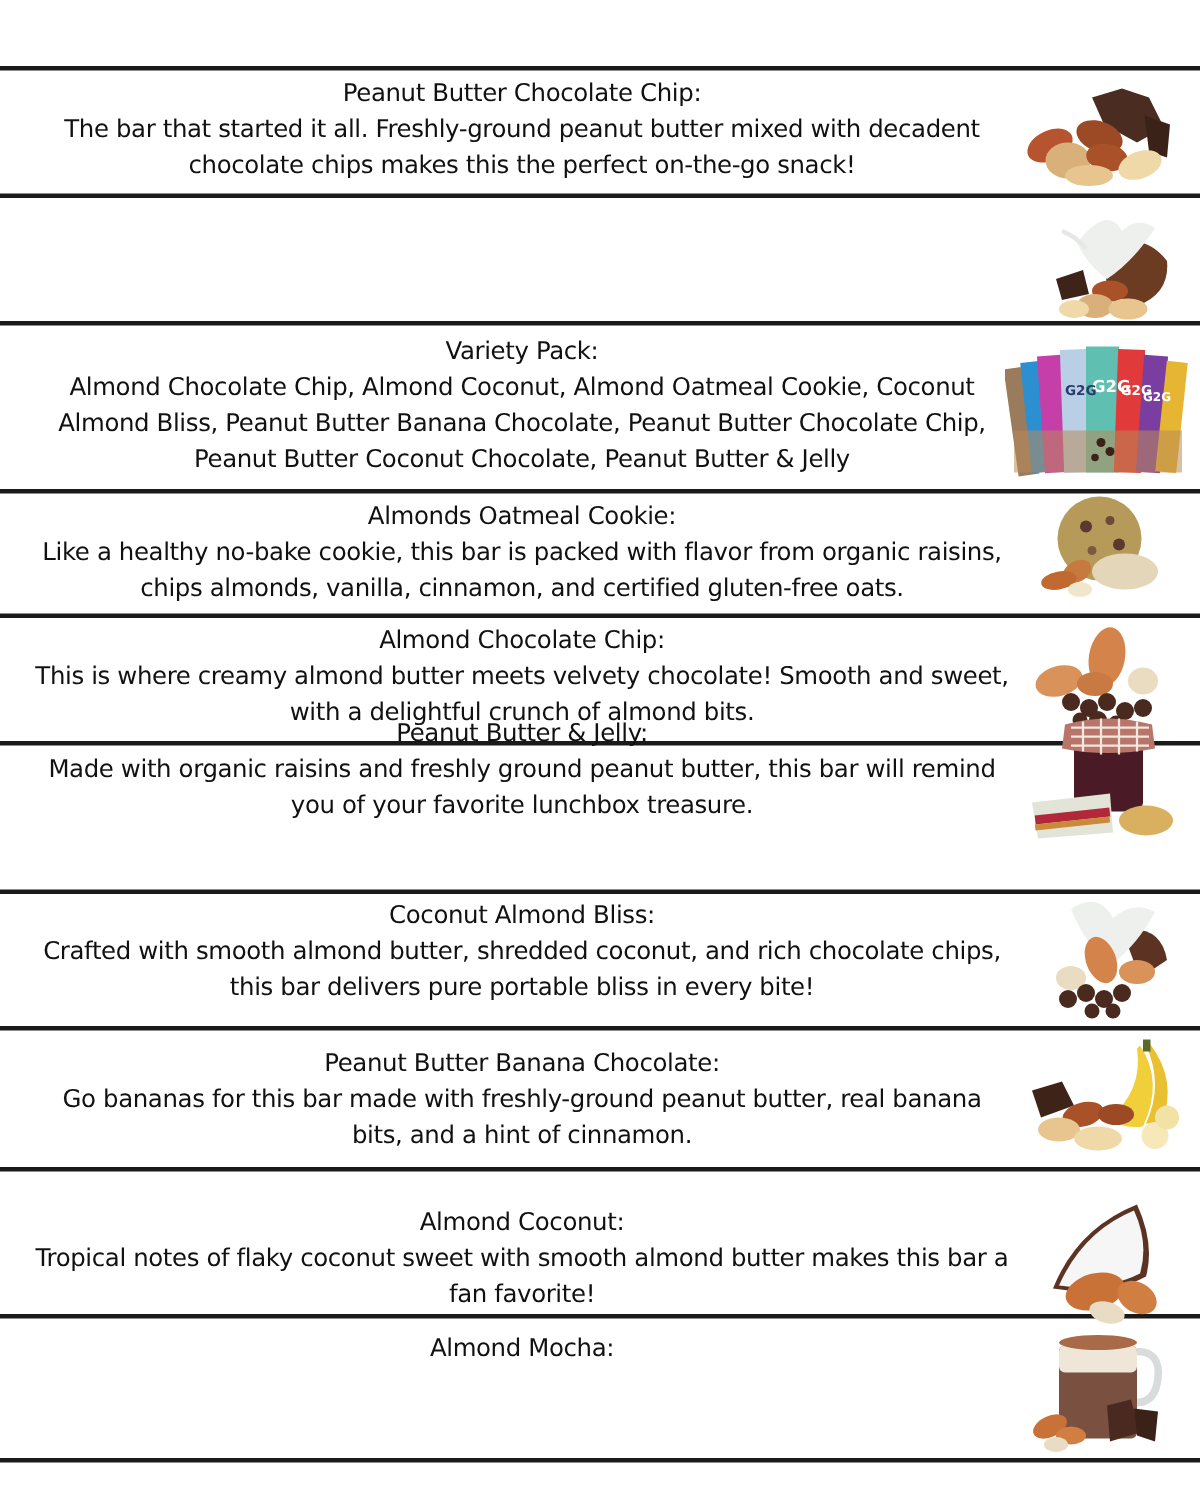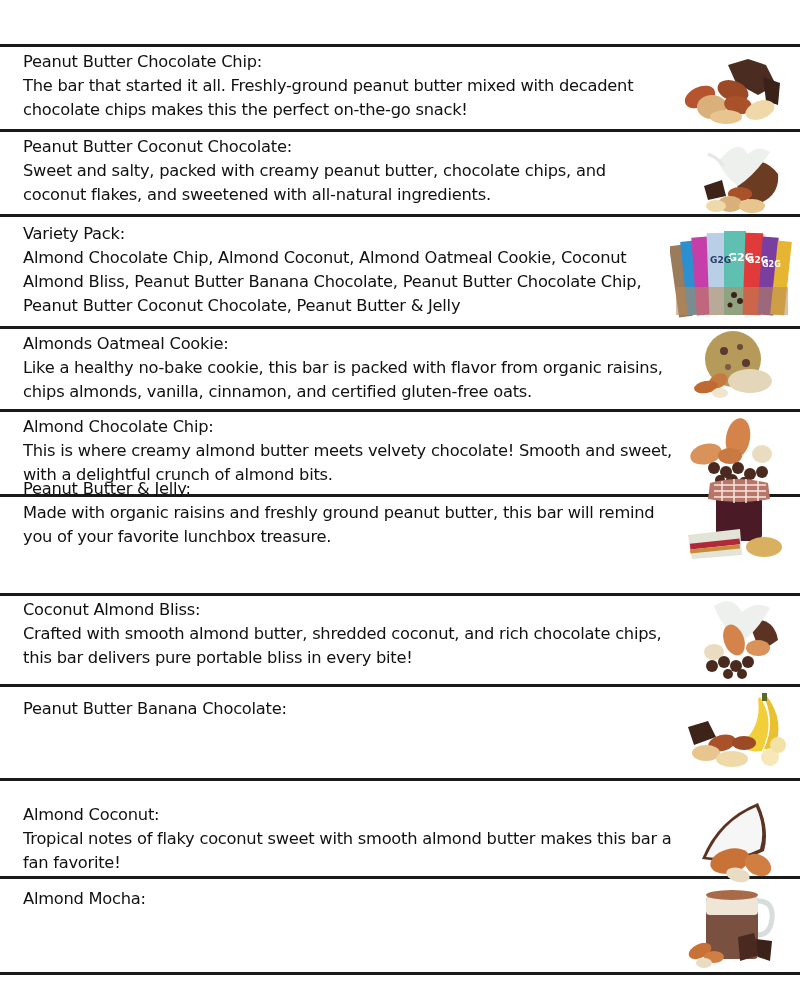--- a/index.html
+++ b/index.html
@@ -2,21 +2,21 @@
 <html><head>
 <meta charset="utf-8">
 <style>
   html, body { margin: 0; padding: 0; background: #ffffff; }
   body { width: 800px; height: 1000px; position: relative; overflow: hidden;
          font-family: "DejaVu Sans", sans-serif; color: #111111; }
   .row { position: absolute; left: 0; width: 800px; box-sizing: border-box; }
   .rule { position: absolute; left: 0; width: 800px; height: 3px; background: #1a1a1a; }
   .text { position: absolute; left: 23px; top: 7px; width: 650px;
           font-size: 16.3px; line-height: 24px; letter-spacing: -0.25px; }
-  .text .title, .text .desc { display: block; }
+  .text .title, .text .desc { display: block; text-align: center; }
   .img { position: absolute; right: 10px; width: 112px; }
   .img svg { display: block; width: 100%; height: 100%; }
 </style>
 </head>
 <body>
 
 <div>
 
   <div class="rule" style="top:44px"></div>
   <div class="rule" style="top:129px"></div>
@@ -43,24 +43,20 @@
         <ellipse cx="34" cy="52" rx="15" ry="12" fill="#d9b07a"></ellipse>
         <ellipse cx="55" cy="36" rx="16" ry="10" fill="#9b4a25" transform="rotate(20 55 36)"></ellipse>
         <ellipse cx="60" cy="50" rx="14" ry="9" fill="#a9522a" transform="rotate(10 60 50)"></ellipse>
         <ellipse cx="48" cy="62" rx="16" ry="7" fill="#e8c58e"></ellipse>
         <ellipse cx="82" cy="55" rx="15" ry="9" fill="#efd9a8" transform="rotate(-20 82 55)"></ellipse>
       </svg>
     </div>
   </div>
 
   <div class="row" style="top:132px;height:82px">
-    <div class="text" style="top:3px">
-      <span class="title">Peanut Butter Coconut Chocolate:</span>
-      <span class="desc">Sweet and salty, packed with creamy peanut butter, chocolate chips, and coconut flakes, and sweetened with all-natural ingredients.</span>
-    </div>
     <div class="img" style="top:2px;height:82px">
       <svg viewBox="0 0 112 82">
         <path d="M58 30 Q85 20 100 40 Q102 62 80 70 L60 60 Z" fill="#6b3b22"></path>
         <path d="M40 28 Q60 2 70 20 Q80 10 92 18 Q78 40 60 52 Q48 44 40 28 Z" fill="#eef0ee"></path>
         <path d="M30 20 Q40 24 46 32" stroke="#e6e8e6" stroke-width="3" fill="none"></path>
         <path d="M26 52 L44 46 L48 62 L30 66 Z" fill="#3e2418"></path>
         <ellipse cx="62" cy="60" rx="12" ry="7" fill="#a9522a"></ellipse>
         <ellipse cx="52" cy="70" rx="12" ry="8" fill="#d9b07a"></ellipse>
         <ellipse cx="74" cy="72" rx="13" ry="7" fill="#e8c58e"></ellipse>
         <ellipse cx="38" cy="72" rx="10" ry="6" fill="#efd9a8"></ellipse>
@@ -180,20 +176,21 @@
           <circle cx="50" cy="78" r="5"></circle>
             <circle cx="64" cy="78" r="5"></circle>
         </g>
       </svg>
     </div>
   </div>
 
   <div class="row" style="top:687px;height:91px">
     <div class="text" style="top:10px">
       <span class="title">Peanut Butter Banana Chocolate:</span>
+      <span class="desc">Go bananas for this bar made with freshly-ground peanut butter, real banana bits, and a hint of cinnamon.</span>
     </div>
     <div class="img" style="top:4px;height:86px">
       <svg viewBox="0 0 112 86">
         <path d="M82 6 Q98 30 84 60 Q70 62 62 54 Q84 36 80 8 Z" fill="#f1cf3a"></path>
         <path d="M88 4 Q108 30 96 58 L86 58 Q98 32 86 6 Z" fill="#e8c030"></path>
         <rect x="84" y="2" width="5" height="8" fill="#5a6a2a"></rect>
         <path d="M10 36 L30 30 L38 46 L16 54 Z" fill="#3e2418"></path>
         <ellipse cx="44" cy="52" rx="14" ry="8" fill="#a9522a" transform="rotate(-15 44 52)"></ellipse>
         <ellipse cx="66" cy="52" rx="12" ry="7" fill="#9b4a25"></ellipse>
         <ellipse cx="28" cy="62" rx="14" ry="8" fill="#e8c58e"></ellipse>

